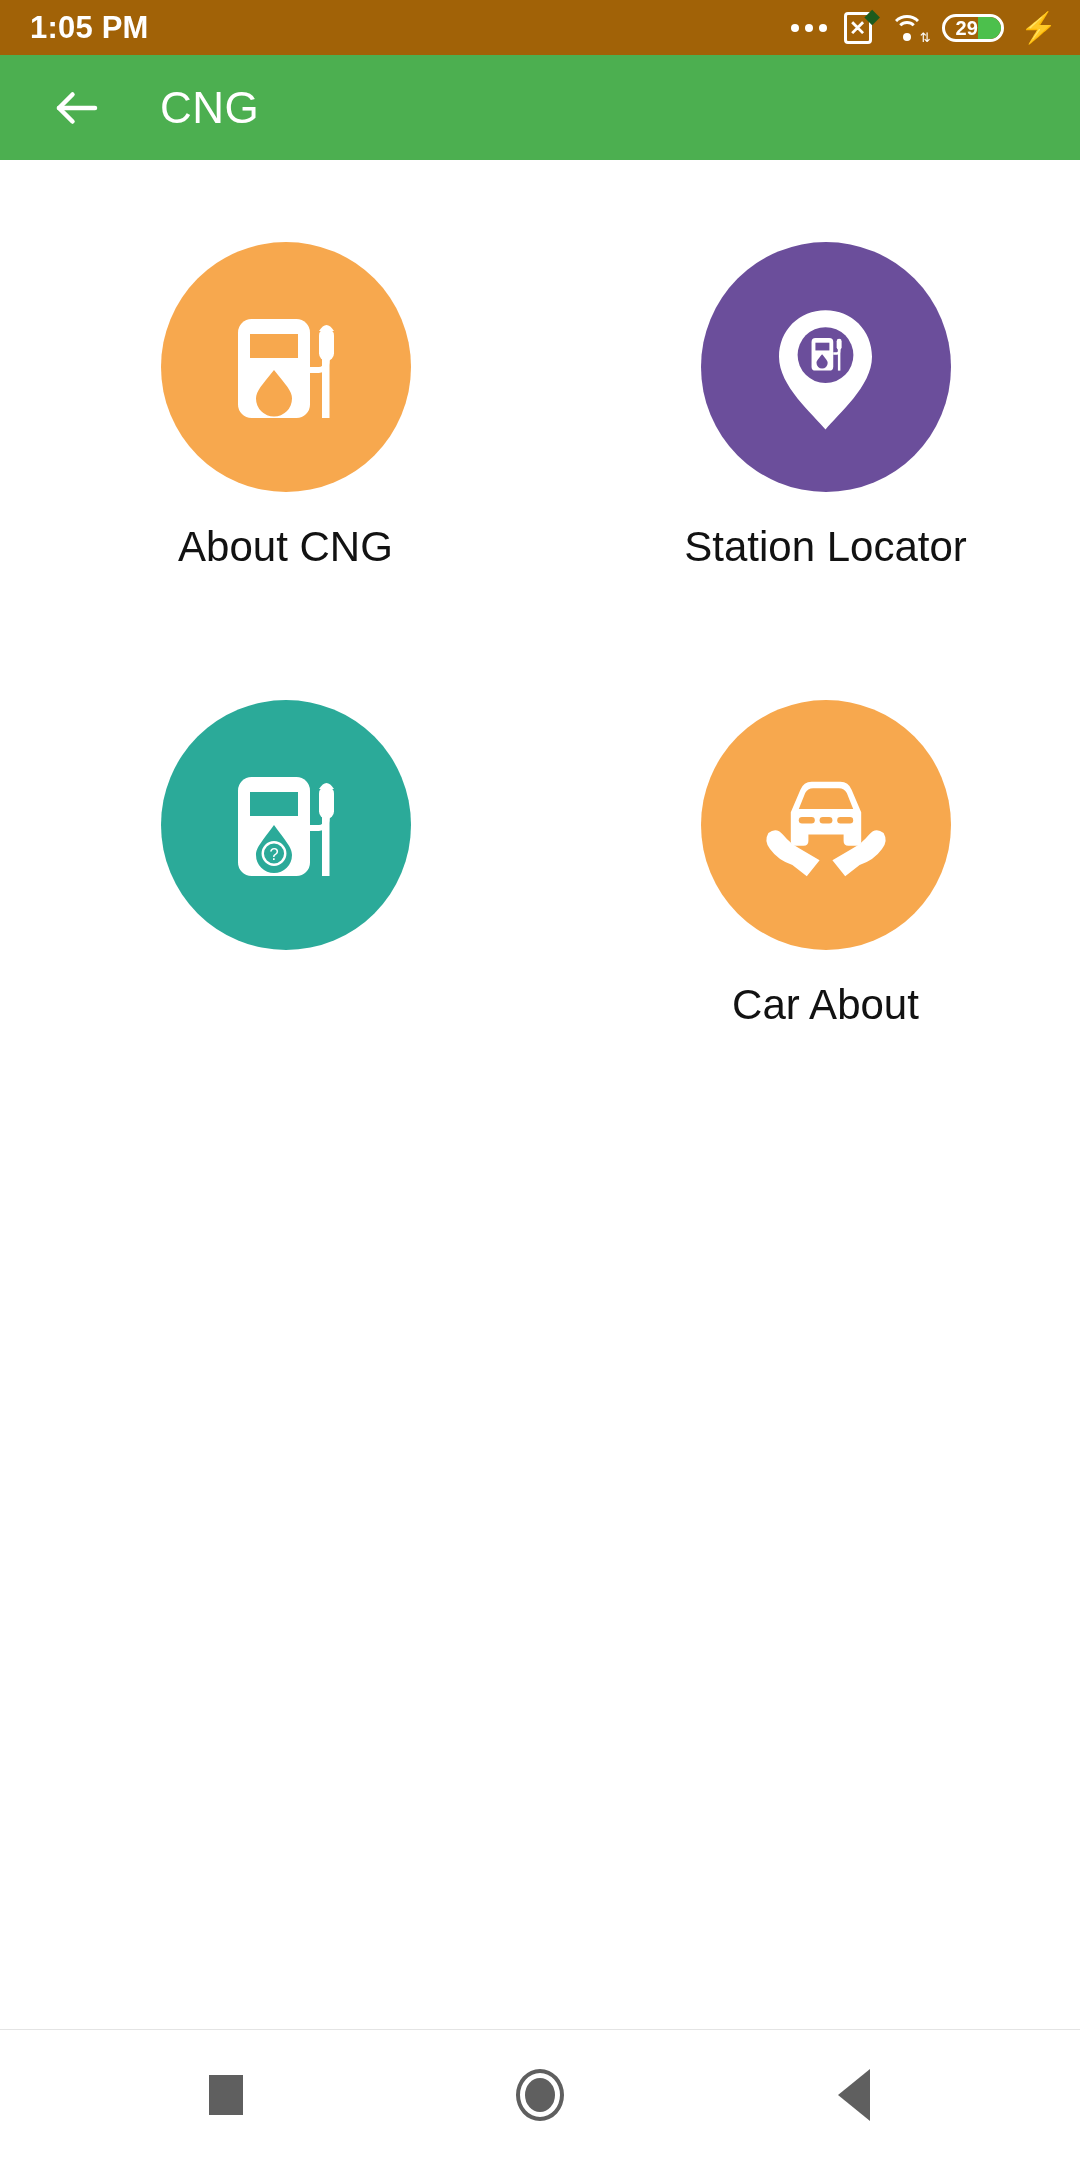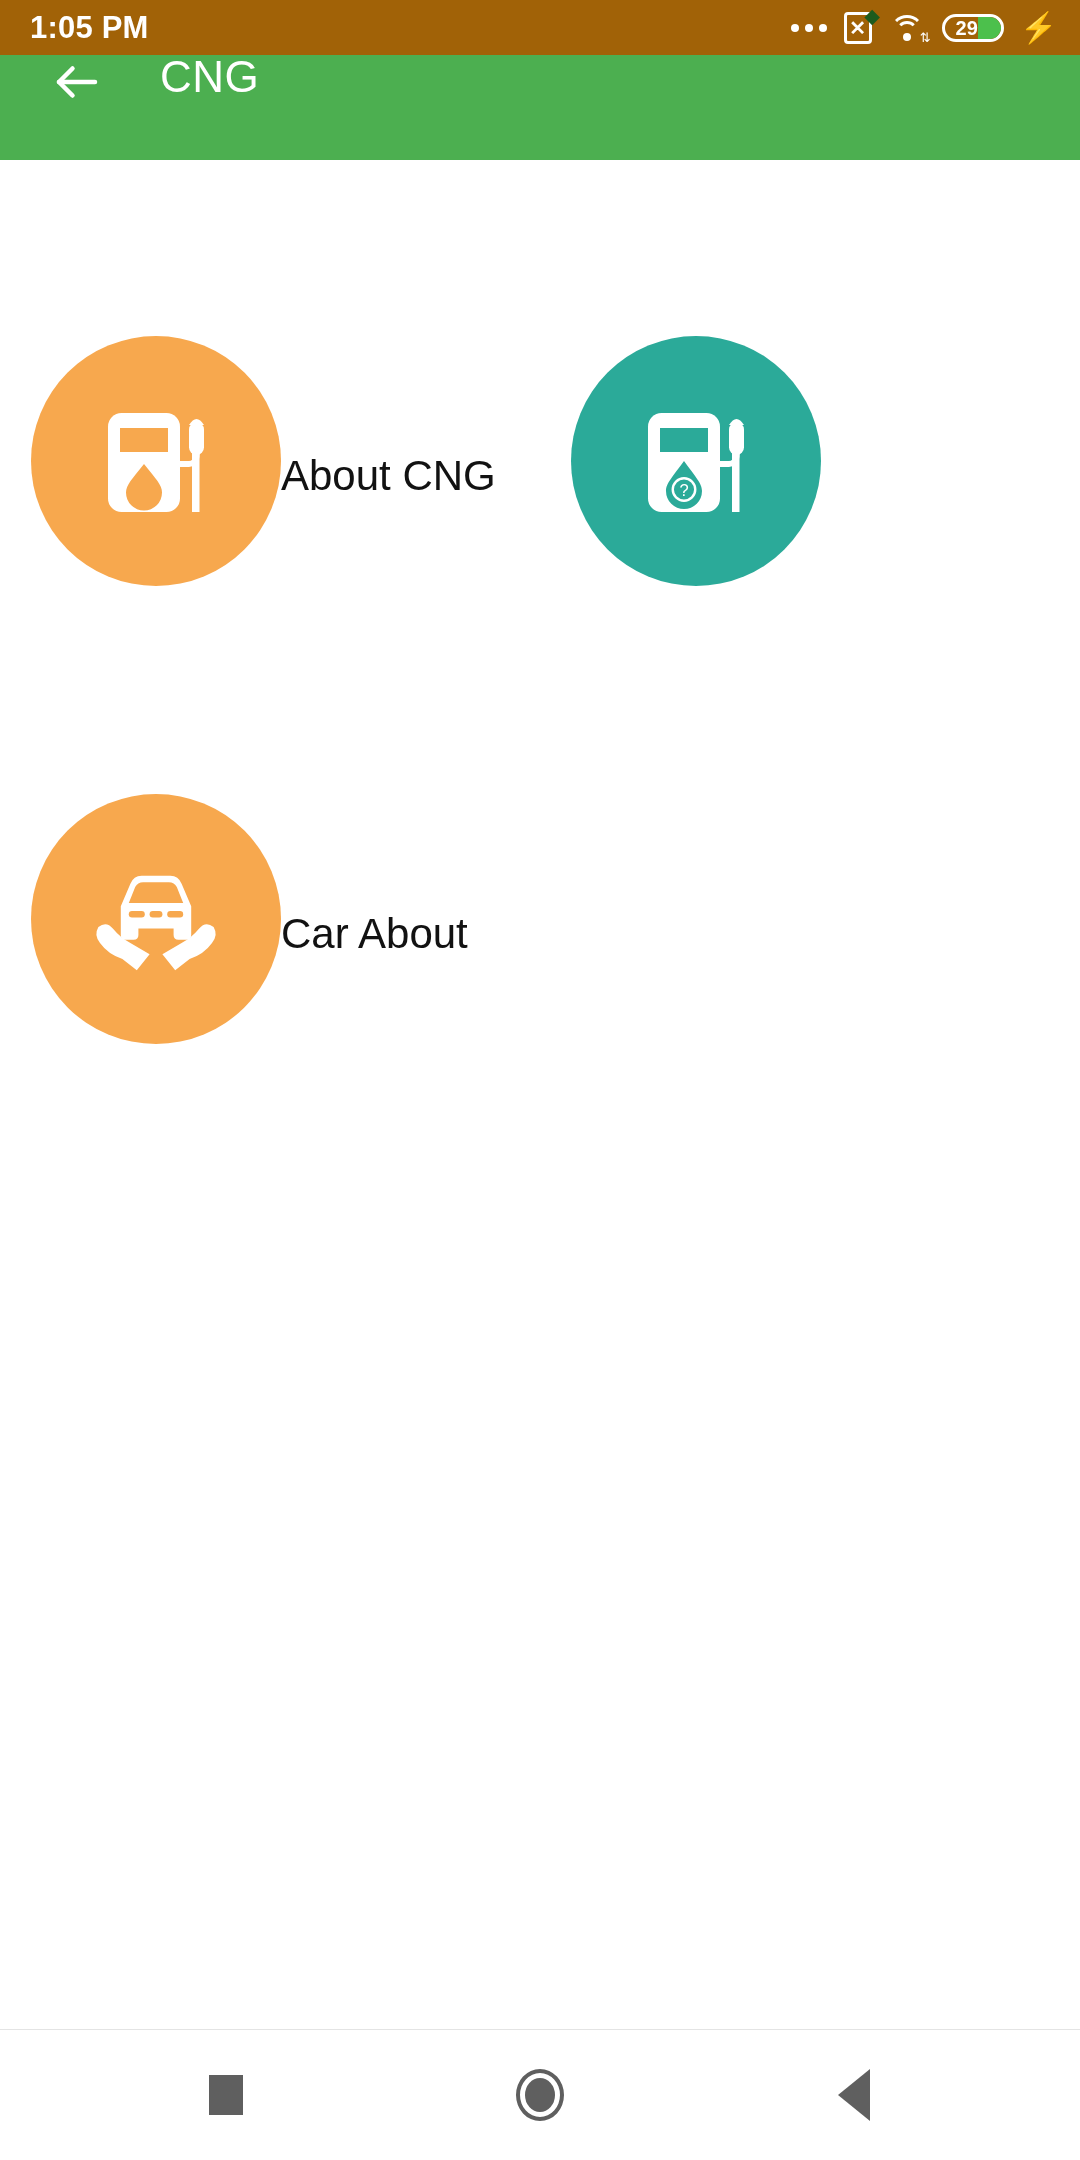--- a/index.html
+++ b/index.html
@@ -75,42 +75,42 @@
     text-align:center; color:#ffffff;
     font-size:20px; font-weight:bold; line-height:1;
     padding-right:12px;
   }
   .bolt{ color:#ffffff; font-size:30px; line-height:1; }
 
   
   .app-bar{
     height:105px; width:1080px;
     background:#4CAF50;
-    display:flex; align-items:flex-start;
+    display:flex; align-items:center;
     padding-left:50px; gap:56px;
   }
   .back-arrow{ width:54px; height:54px; flex:none; }
   .app-title{
     color:#ffffff; font-size:44px; font-weight:normal;
     letter-spacing:0.5px; line-height:1;
   }
 
   
   .content{
     width:1080px; height:1869px;
     background:#ffffff;
     padding-top:70px;
   }
   .grid{
     display:grid;
     grid-template-columns:1fr 1fr;
     row-gap:8px;
   }
   .tile{
-    display:flex; flex-direction:row;
+    display:flex; flex-direction:column;
     align-items:center; justify-content:flex-start;
     padding-top:12px; height:450px;
     cursor:pointer;
     padding-left:31px;
   }
   .tile-icon{
     width:250px; height:250px; border-radius:50%;
     display:flex; align-items:center; justify-content:center;
   }
   .tile-label{
@@ -202,20 +202,38 @@
 
           <path d="M66 52 h6 a5 5 0 0 0 5 -5 v-14" stroke="#ffffff" stroke-width="4" fill="none"></path>
           <rect x="72" y="24" width="10" height="22" rx="5" fill="#ffffff"></rect>
           <path d="M72 26 q5 -8 10 0 z" fill="#ffffff"></path>
           <rect x="74" y="44" width="5" height="40" fill="#ffffff"></rect>
         </svg>
       </div>
       <div class="tile-label">About CNG</div>
     </div>
 
+    <div class="tile">
+      <div class="tile-icon" style="background:#6B4E9B;">
+        <svg viewBox="0 0 100 100" width="155" height="155">
+
+          <path d="M50 13 C33 13, 20 26, 20 43 C20 62, 42 80, 50 90 C58 80, 80 62, 80 43 C80 26, 67 13, 50 13 Z" fill="#ffffff"></path>
+
+          <circle cx="50" cy="42" r="18" fill="#6B4E9B"></circle>
+
+          <rect x="41" y="31" width="14" height="21" rx="2.5" fill="#ffffff"></rect>
+          <rect x="43.5" y="34" width="9" height="5" fill="#6B4E9B"></rect>
+          <path d="M47.8 41.5 c2.4 3, 3.6 4.2, 3.6 5.6 a3.6 3.6 0 0 1 -7.2 0 c0 -1.4, 1.2 -2.6, 3.6 -5.6 z" fill="#6B4E9B"></path>
+          <path d="M55 41 h2.2 a1.6 1.6 0 0 0 1.6 -1.6 v-6" stroke="#ffffff" stroke-width="1.6" fill="none"></path>
+          <rect x="57.2" y="31.5" width="3.2" height="7" rx="1.6" fill="#ffffff"></rect>
+          <rect x="58" y="38" width="1.6" height="14" fill="#ffffff"></rect>
+        </svg>
+      </div>
+      <div class="tile-label">Station Locator</div>
+    </div>
 
     <div class="tile">
       <div class="tile-icon" style="background:#2BAA99;">
         <svg viewBox="0 0 100 100" width="150" height="150">
           <rect x="18" y="18" width="48" height="66" rx="9" fill="#ffffff"></rect>
           <rect x="26" y="28" width="32" height="16" fill="#2BAA99"></rect>
           <path d="M42 50 C50 61, 54 65, 54 70 a12 12 0 0 1 -24 0 c0 -5, 4 -9, 12 -20 z" fill="#2BAA99"></path>
           <circle cx="42" cy="69" r="7.5" fill="none" stroke="#ffffff" stroke-width="1.6"></circle>
           <text x="42" y="73.4" text-anchor="middle" font-size="11" font-family="Liberation Sans, sans-serif" fill="#ffffff">?</text>
           <path d="M66 52 h6 a5 5 0 0 0 5 -5 v-14" stroke="#ffffff" stroke-width="4" fill="none"></path>

